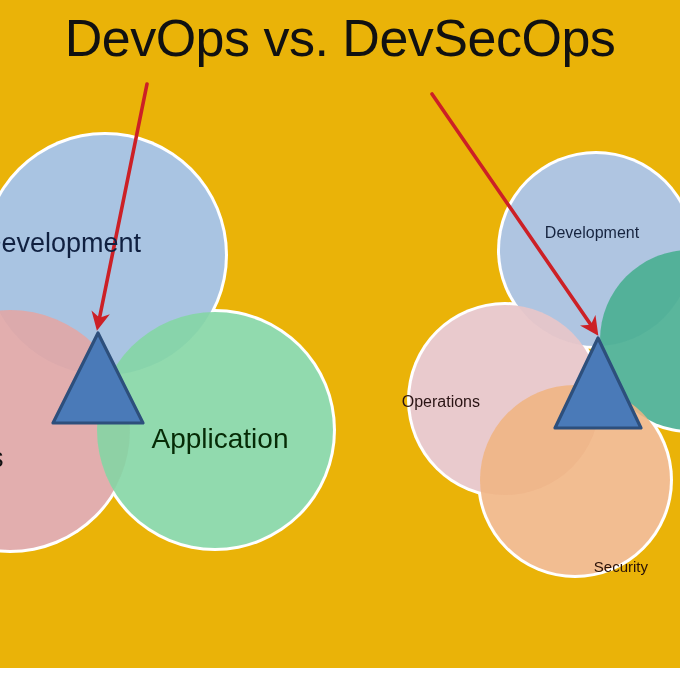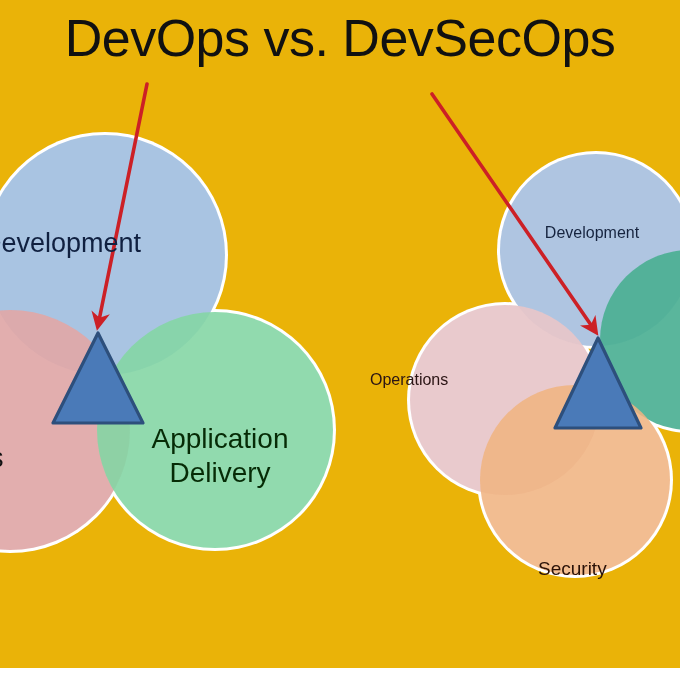--- a/index.html
+++ b/index.html
@@ -74,33 +74,33 @@
   .lbl-dev-right {
     left: 522px;
     top: 224px;
     width: 140px;
     font-size: 16px;
     color: #16243f;
     text-align: center;
   }
   .lbl-ops-right {
     left: 370px;
-    top: 371px;
+    top: 393px;
     width: 110px;
     font-size: 16px;
     color: #2a1414;
-    text-align: left;
+    text-align: right;
   }
   .lbl-sec-right {
     left: 538px;
     top: 558px;
     width: 110px;
-    font-size: 19px;
+    font-size: 15px;
     color: #2a1208;
-    text-align: left;
+    text-align: right;
   }
 </style>
 </head>
 <body>
 
 <div id="slide">
 
   <div id="title">DevOps vs. DevSecOps</div>
 
   <svg class="venn-svg" viewBox="0 0 680 680">
@@ -145,21 +145,20 @@
       <line x1="432" y1="94" x2="591" y2="325" stroke="#cc2026" stroke-width="3.6" stroke-linecap="round" marker-end="url(#arrowhead)"></line>
     </g>
   </svg>
 
   <div class="circle-label lbl-dev-left">Development</div>
 
   <div class="circle-label lbl-ops-left">ons</div>
 
   <div class="circle-label lbl-appdel-left">
     <span>Application</span><br>
-    <span>Delivery</span>
   </div>
 
   <div class="circle-label lbl-dev-right">Development</div>
 
   <div class="circle-label lbl-ops-right">Operations</div>
 
   <div class="circle-label lbl-sec-right">Security</div>
 
 </div>
 

